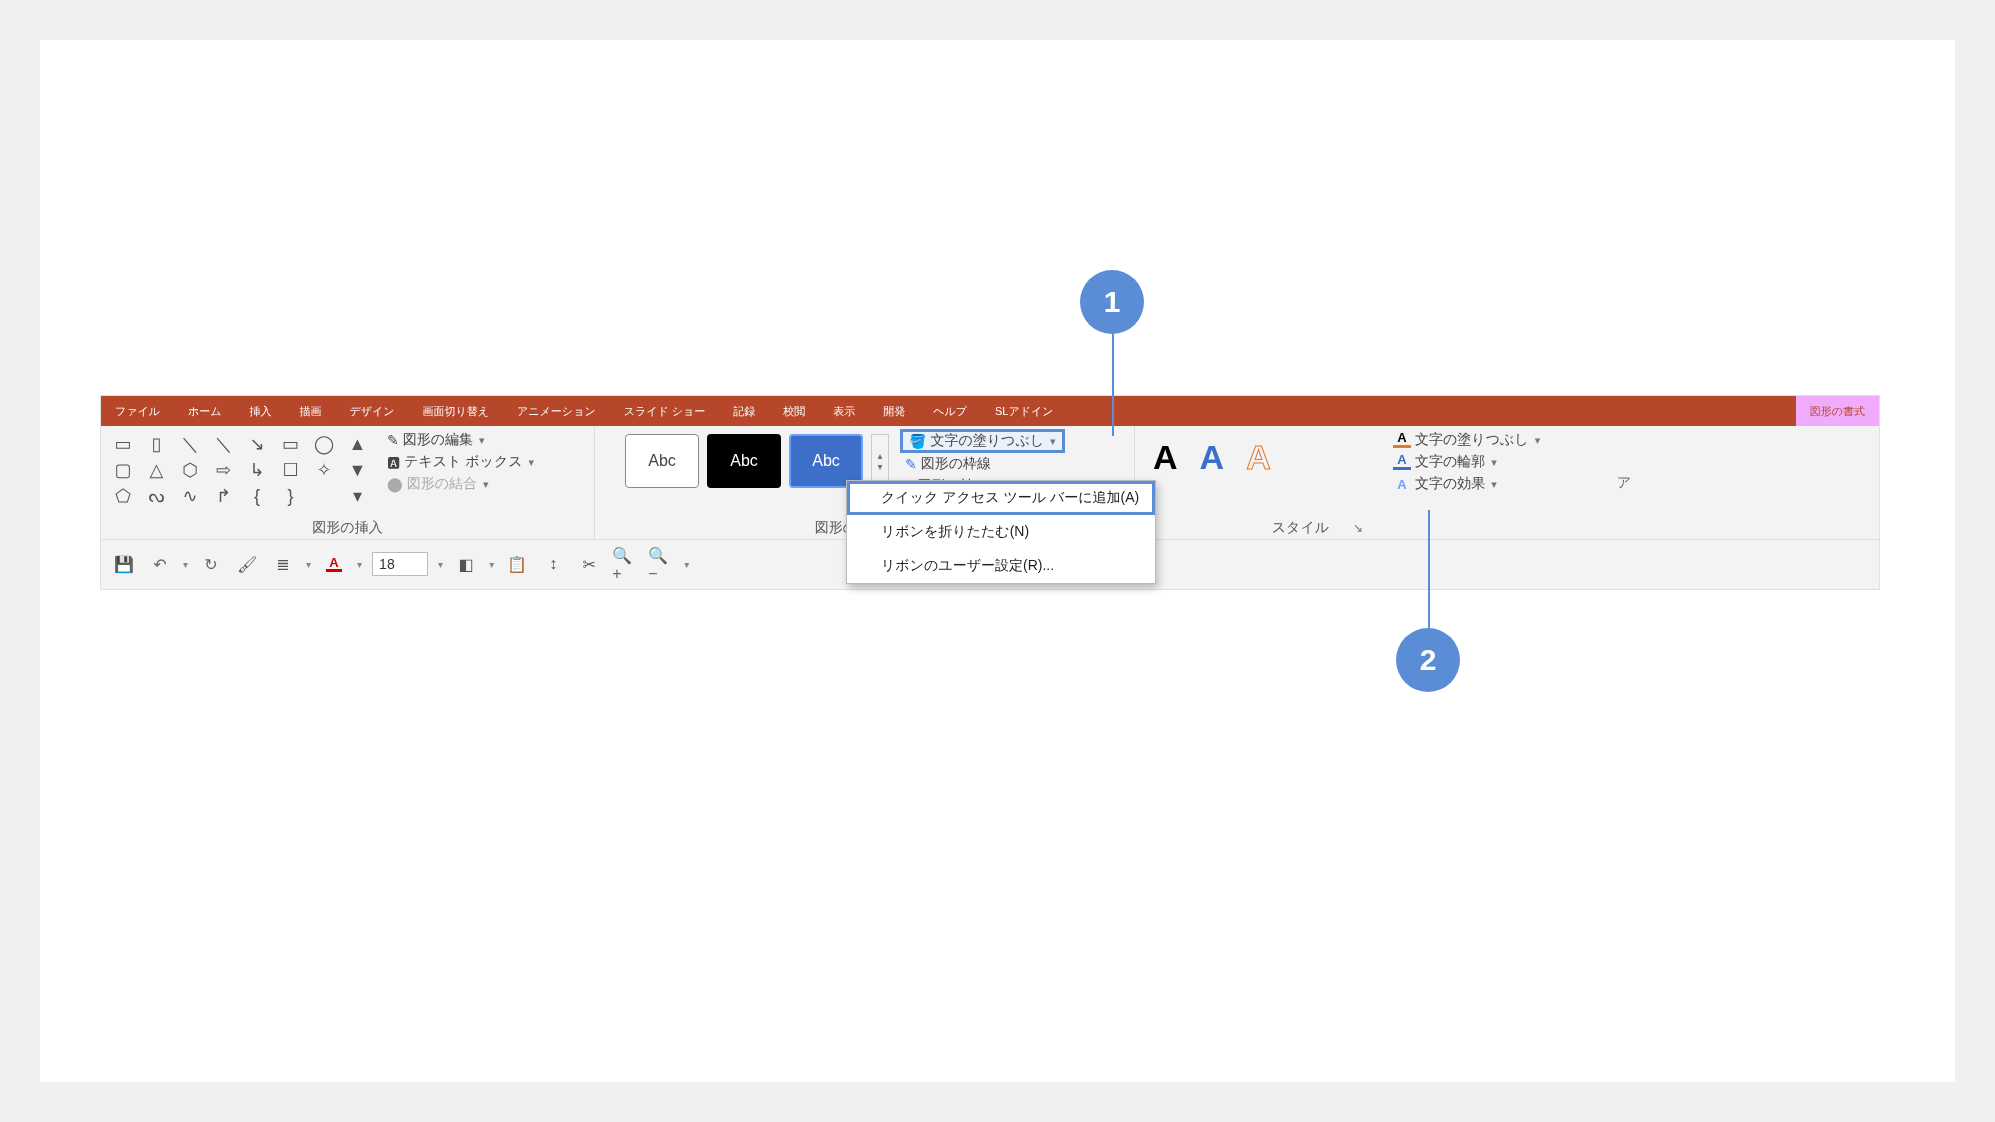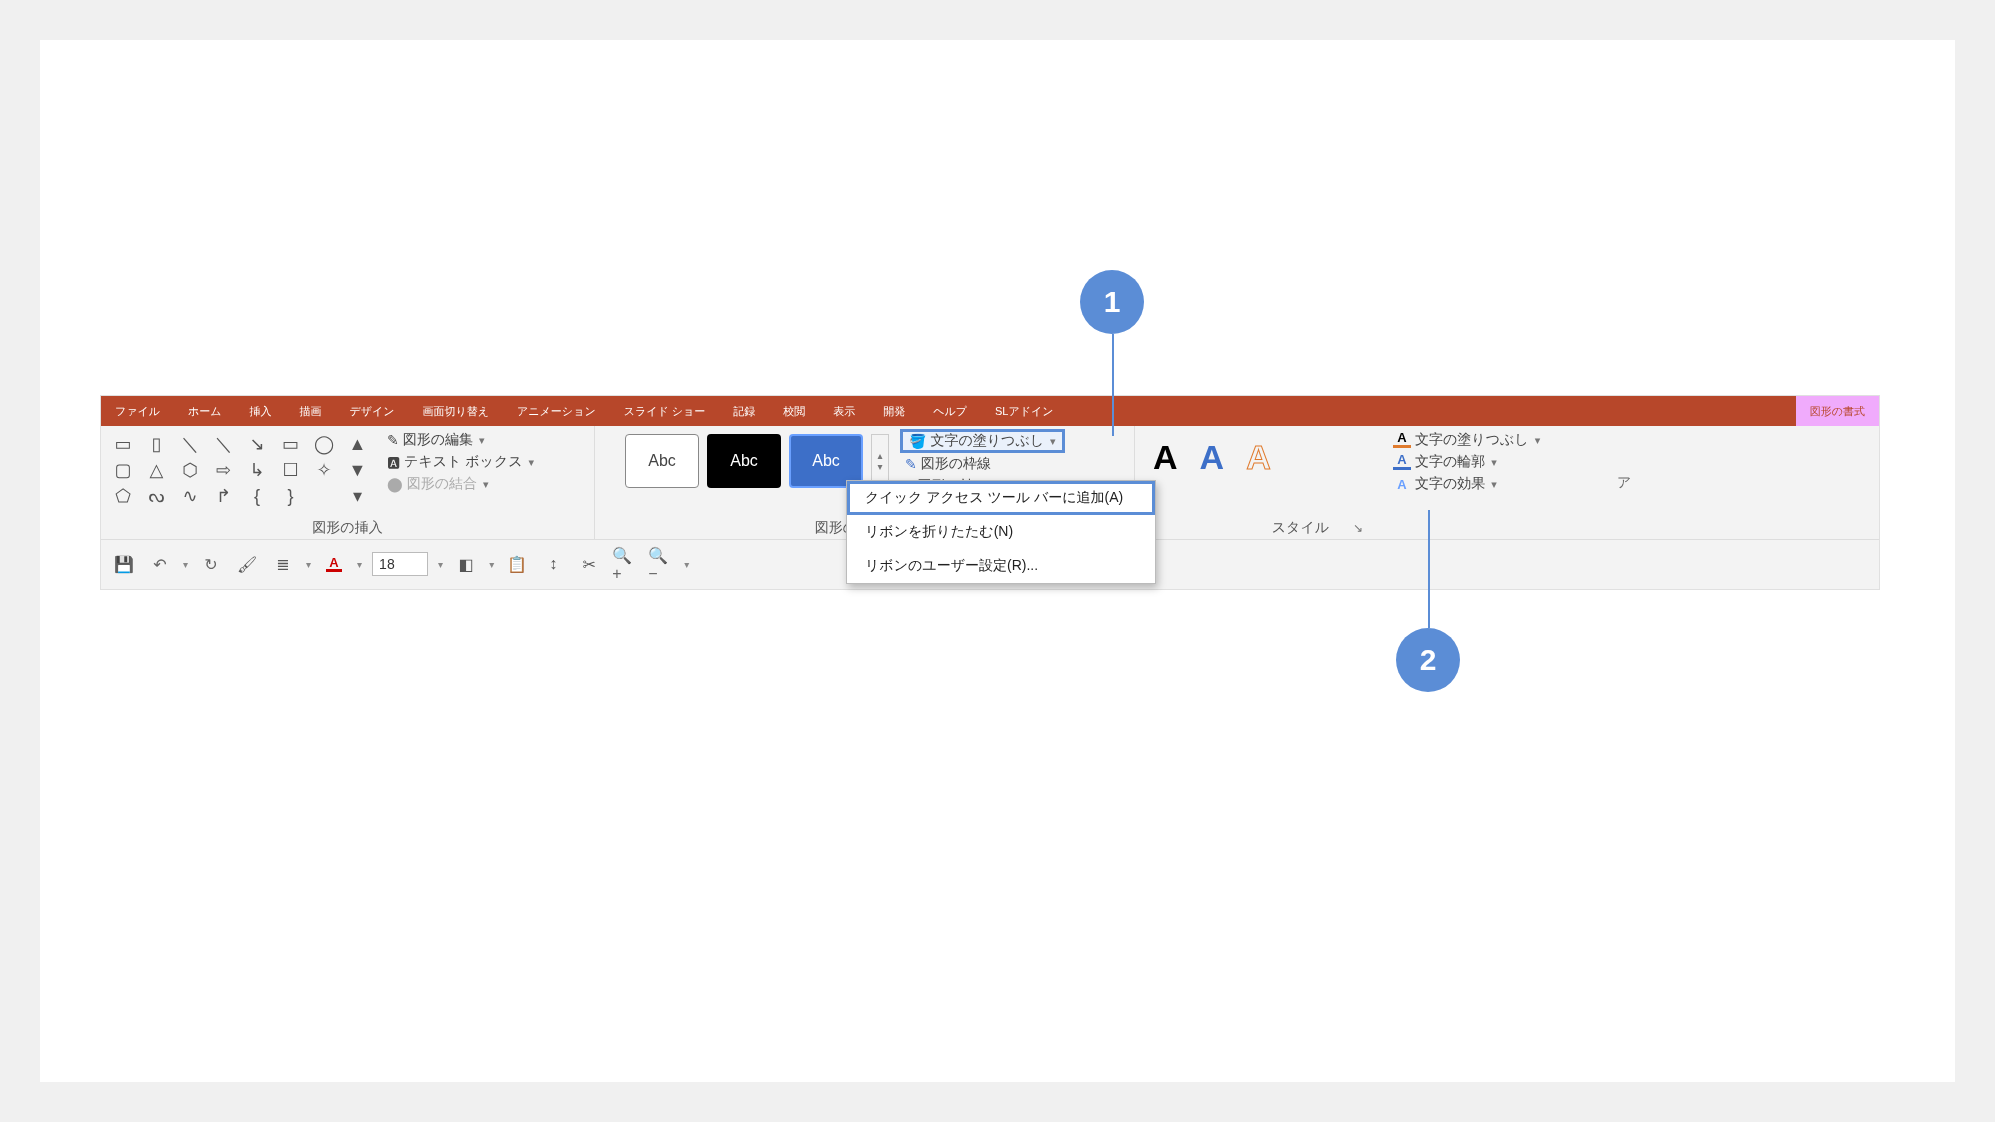--- a/index.html
+++ b/index.html
@@ -54,21 +54,21 @@
   .highlight-fill {
     border: 2px solid #5b8dd6; box-shadow: 0 0 0 1px #5b8dd6; background:#eaf1fb;
     padding: 0 6px !important;
   }
   
   .ctx-menu {
     position:absolute; left: 806px; top: 440px;
     width: 310px; background:#fff; border:1px solid #bbb; box-shadow: 2px 4px 8px rgba(0,0,0,.25);
     font-size:14px; color:#222; z-index: 20;
   }
-  .ctx-menu .mi { padding: 8px 18px; white-space:nowrap; }
+  .ctx-menu .mi { padding: 8px 34px; white-space:nowrap; }
   .ctx-menu .mi.hl {
     outline: 3px solid #5b8dd6; outline-offset: -3px; background:#fff;
   }
   
   .wa-preview { display:flex; gap:22px; align-items:center; padding:8px 10px 0 10px; font-size:34px; font-weight:700; }
   .wa-preview span:nth-child(1){ color:#000; }
   .wa-preview span:nth-child(2){ color:#3d6fc8; }
   .wa-preview span:nth-child(3){ color:#e07b2e; -webkit-text-stroke: 1px #e07b2e; color:transparent; }
   .text-styles-col { display:flex; flex-direction:column; gap:2px; font-size:14px; color:#444; margin-left:8px; }
   .text-styles-col .row { display:flex; align-items:center; gap:4px; white-space:nowrap; padding:1px 2px; }

